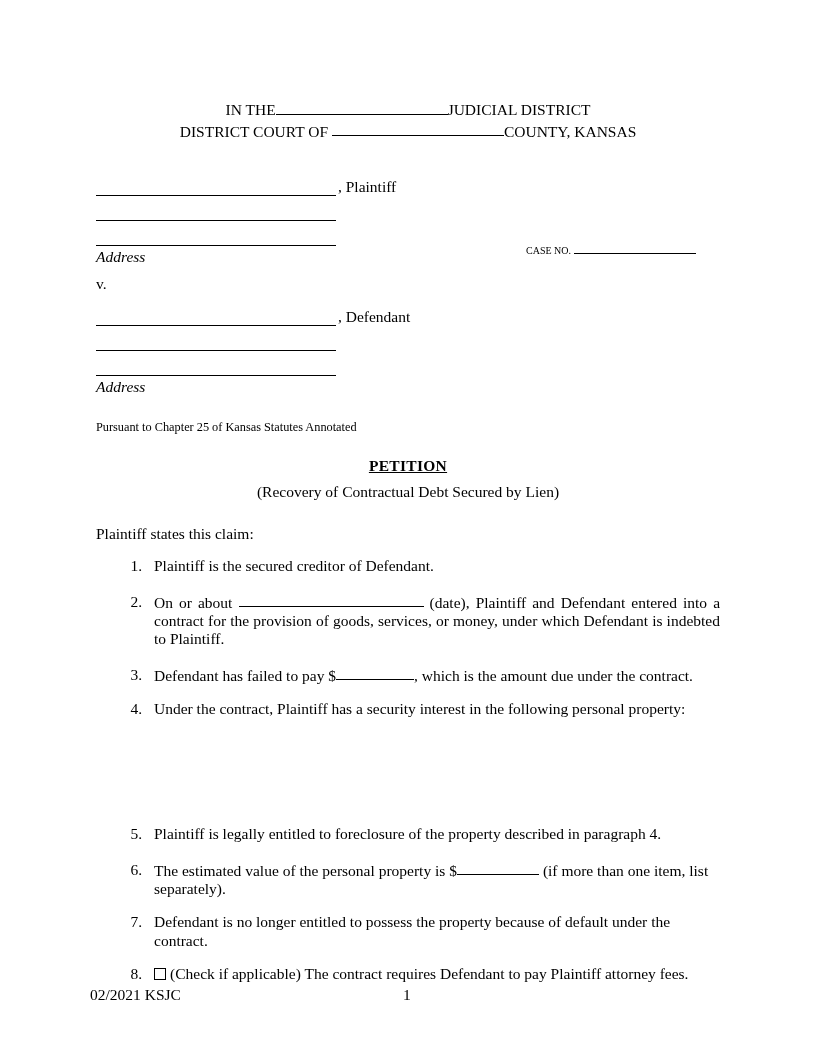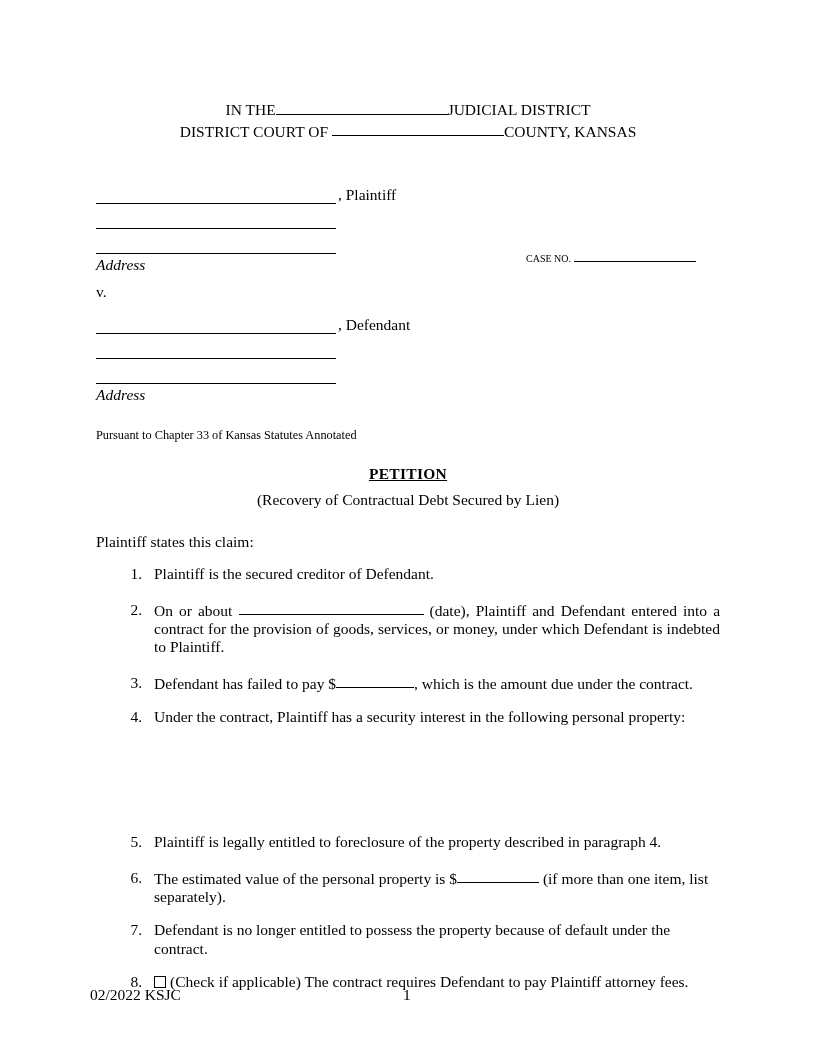--- a/index.html
+++ b/index.html
@@ -34,21 +34,21 @@
   .blank {
     display: inline-block;
     border-bottom: 1px solid #000;
     height: 1em;
     vertical-align: baseline;
   }
   .b-jud { width: 172px; }
   .b-county { width: 172px; }
 
   .parties {
-    margin-top: 38px;
+    margin-top: 30px;
     position: relative;
     font-size: 15.5px;
     line-height: 19px;
   }
   .rule {
     display: block;
     border-bottom: 1px solid #000;
     width: 240px;
     height: 17px;
   }
@@ -190,21 +190,21 @@
       <span class="rule"></span>
     </div>
     <div class="addr-label">Address</div>
 
     <div class="case-no">
       <span>CASE NO.</span>
       <span class="blank b-case"></span>
     </div>
   </div>
 
-  <div class="statute">Pursuant to Chapter 33 of Kansas Statutes Annotated</div>
+  <div class="statute">Pursuant to Chapter 25 of Kansas Statutes Annotated</div>
 
   <div class="title-wrap">
     <div class="doc-title">PETITION</div>
     <div class="doc-subtitle">(Recovery of Contractual Debt Secured by Lien)</div>
   </div>
 
   <div class="intro">Plaintiff states this claim:</div>
 
   <ol class="claims">
     <li>
@@ -231,17 +231,17 @@
     </li>
     <li>
       <span>Defendant is no longer entitled to possess  the property  because  of default under the contract.</span>
     </li>
     <li>
       <span class="checkbox"></span><span>(Check if applicable) The contract requires Defendant to pay Plaintiff attorney fees.</span>
     </li>
   </ol>
 
   <div class="footer">
-    <span class="rev">02/2022 KSJC</span>
+    <span class="rev">02/2021 KSJC</span>
     <span class="pageno">1</span>
   </div>
 
 </div>
 
 </body></html>

